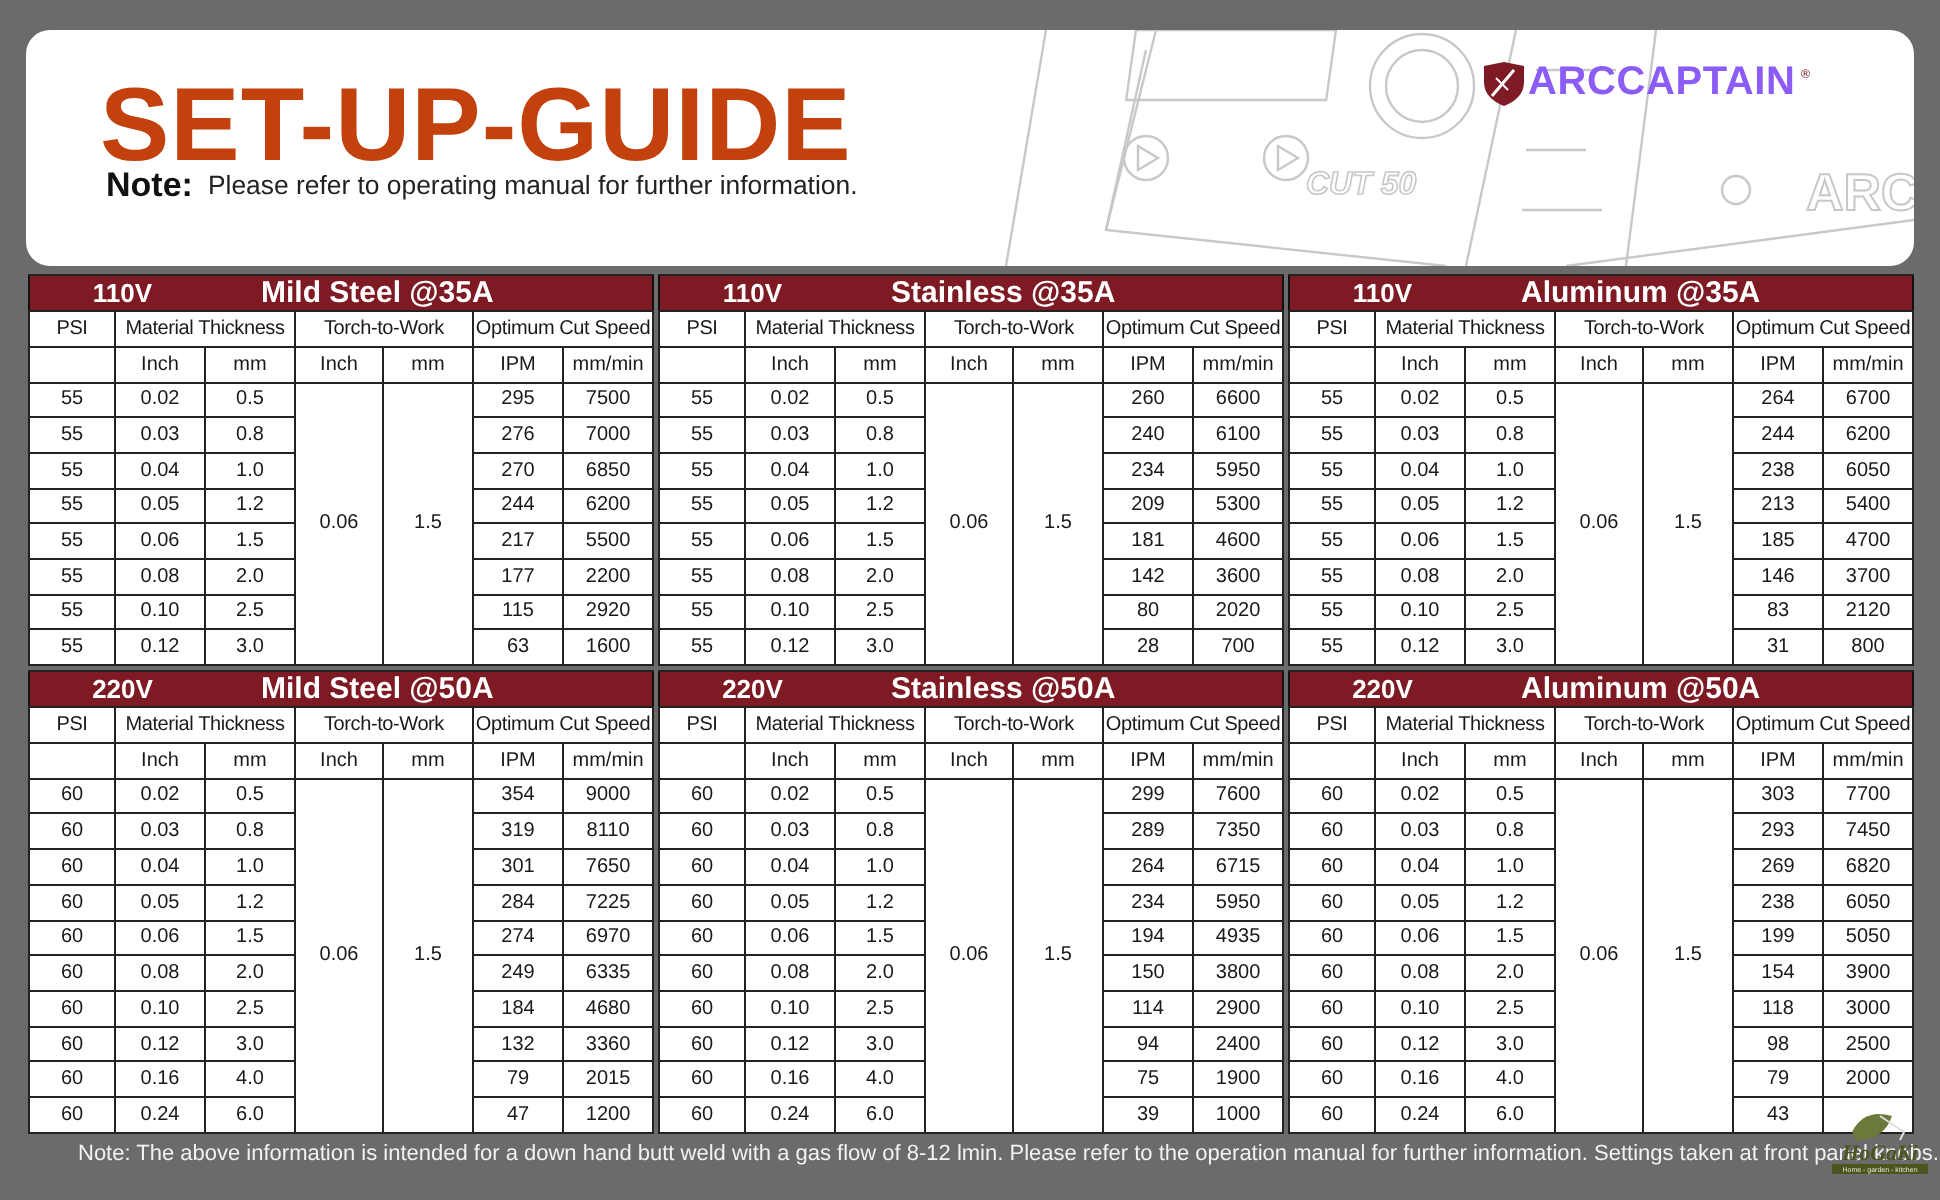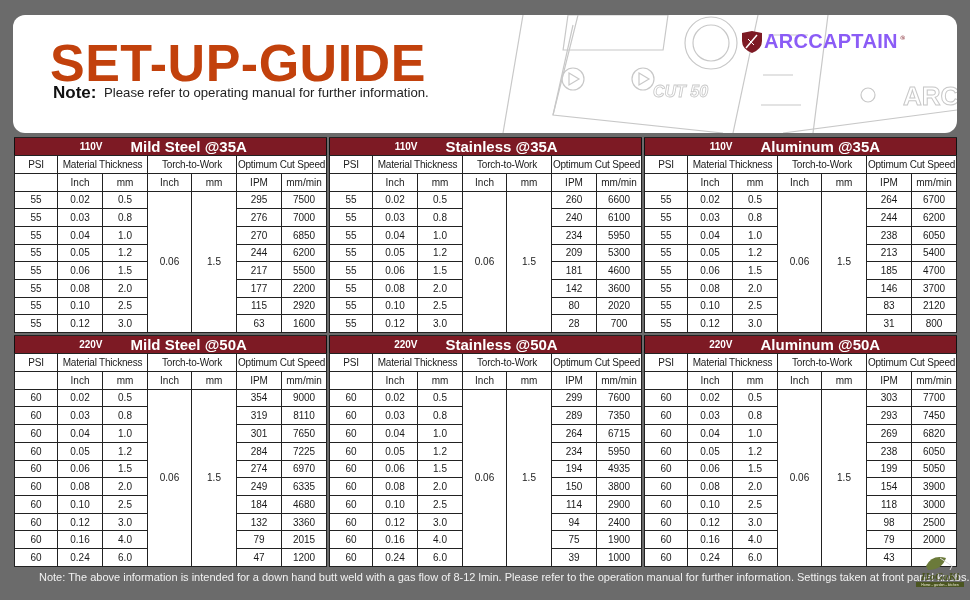--- a/index.html
+++ b/index.html
@@ -46,21 +46,21 @@
     font-family: "Liberation Sans", sans-serif;
   }
   .tbl td, .tbl th {
     border: 1px solid #222; text-align: center; font-weight: 400;
     font-size: 10px; color: #1a1a1a; padding: 0; white-space: nowrap; overflow: hidden;
   }
   .tbl .hdr td {
     background: #7d1a24; color: #fff; font-weight: 700; font-size: 15px;
     border-left: none; border-right: none;
   }
-  .tbl .hdr .volt { text-align: right; padding-left: 5px; font-size: 10px; }
+  .tbl .hdr .volt { text-align: center; padding-left: 5px; font-size: 13px; }
   .tbl .hdr .mat { text-align: left; padding-left: 28px; }
   .tbl .sub td { font-size: 10px; letter-spacing: -0.2px; }
   .top { height: 196px; }
   .bottom { height: 232px; }
   .top tr { height: 17.5px; }
   .top tr.hdr { height: 18px; }
   .bottom tr { height: 17.6px; }
   .bottom tr.hdr { height: 18px; }
 
   .footer {

